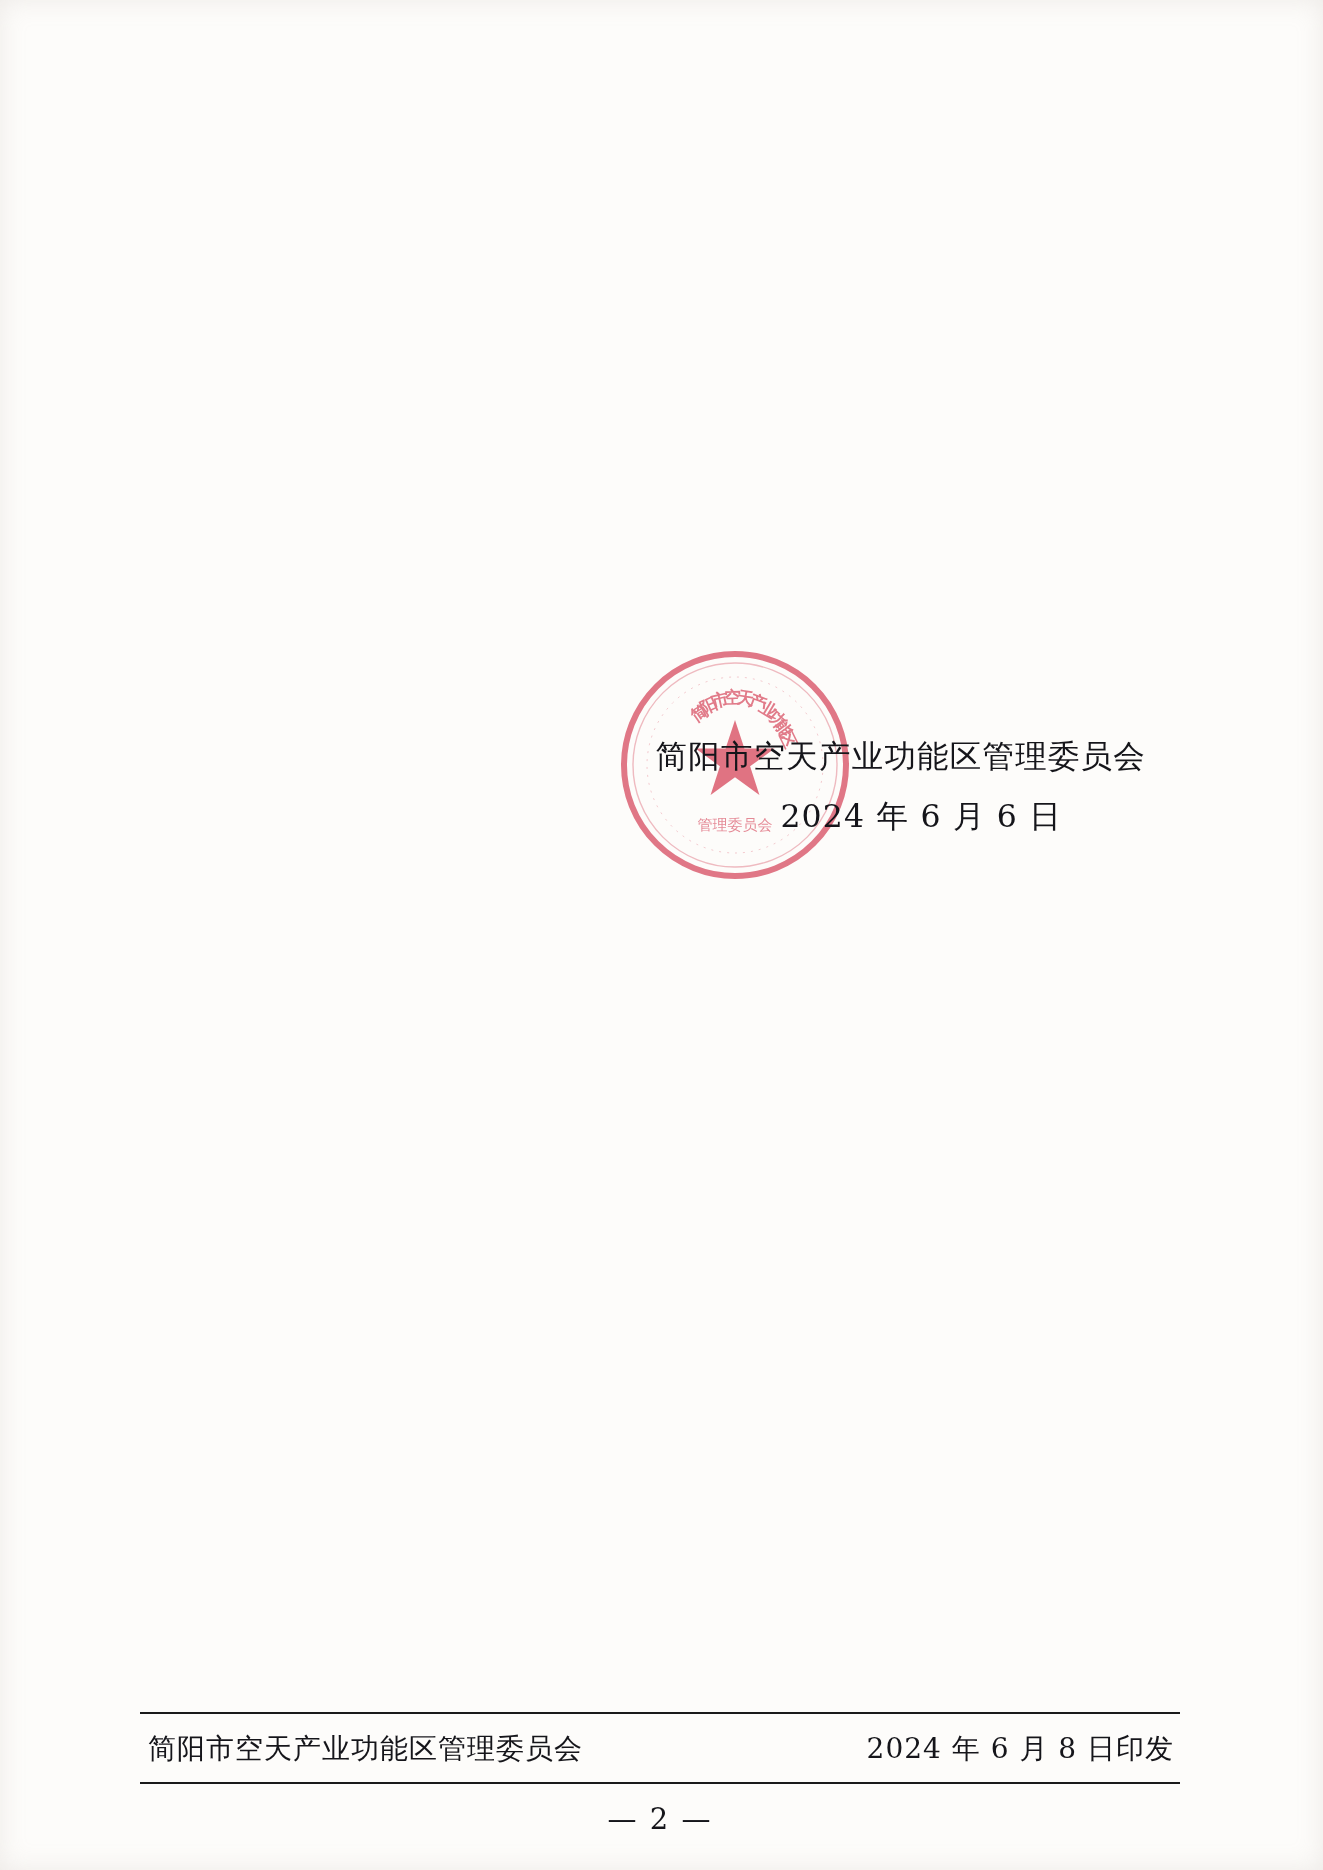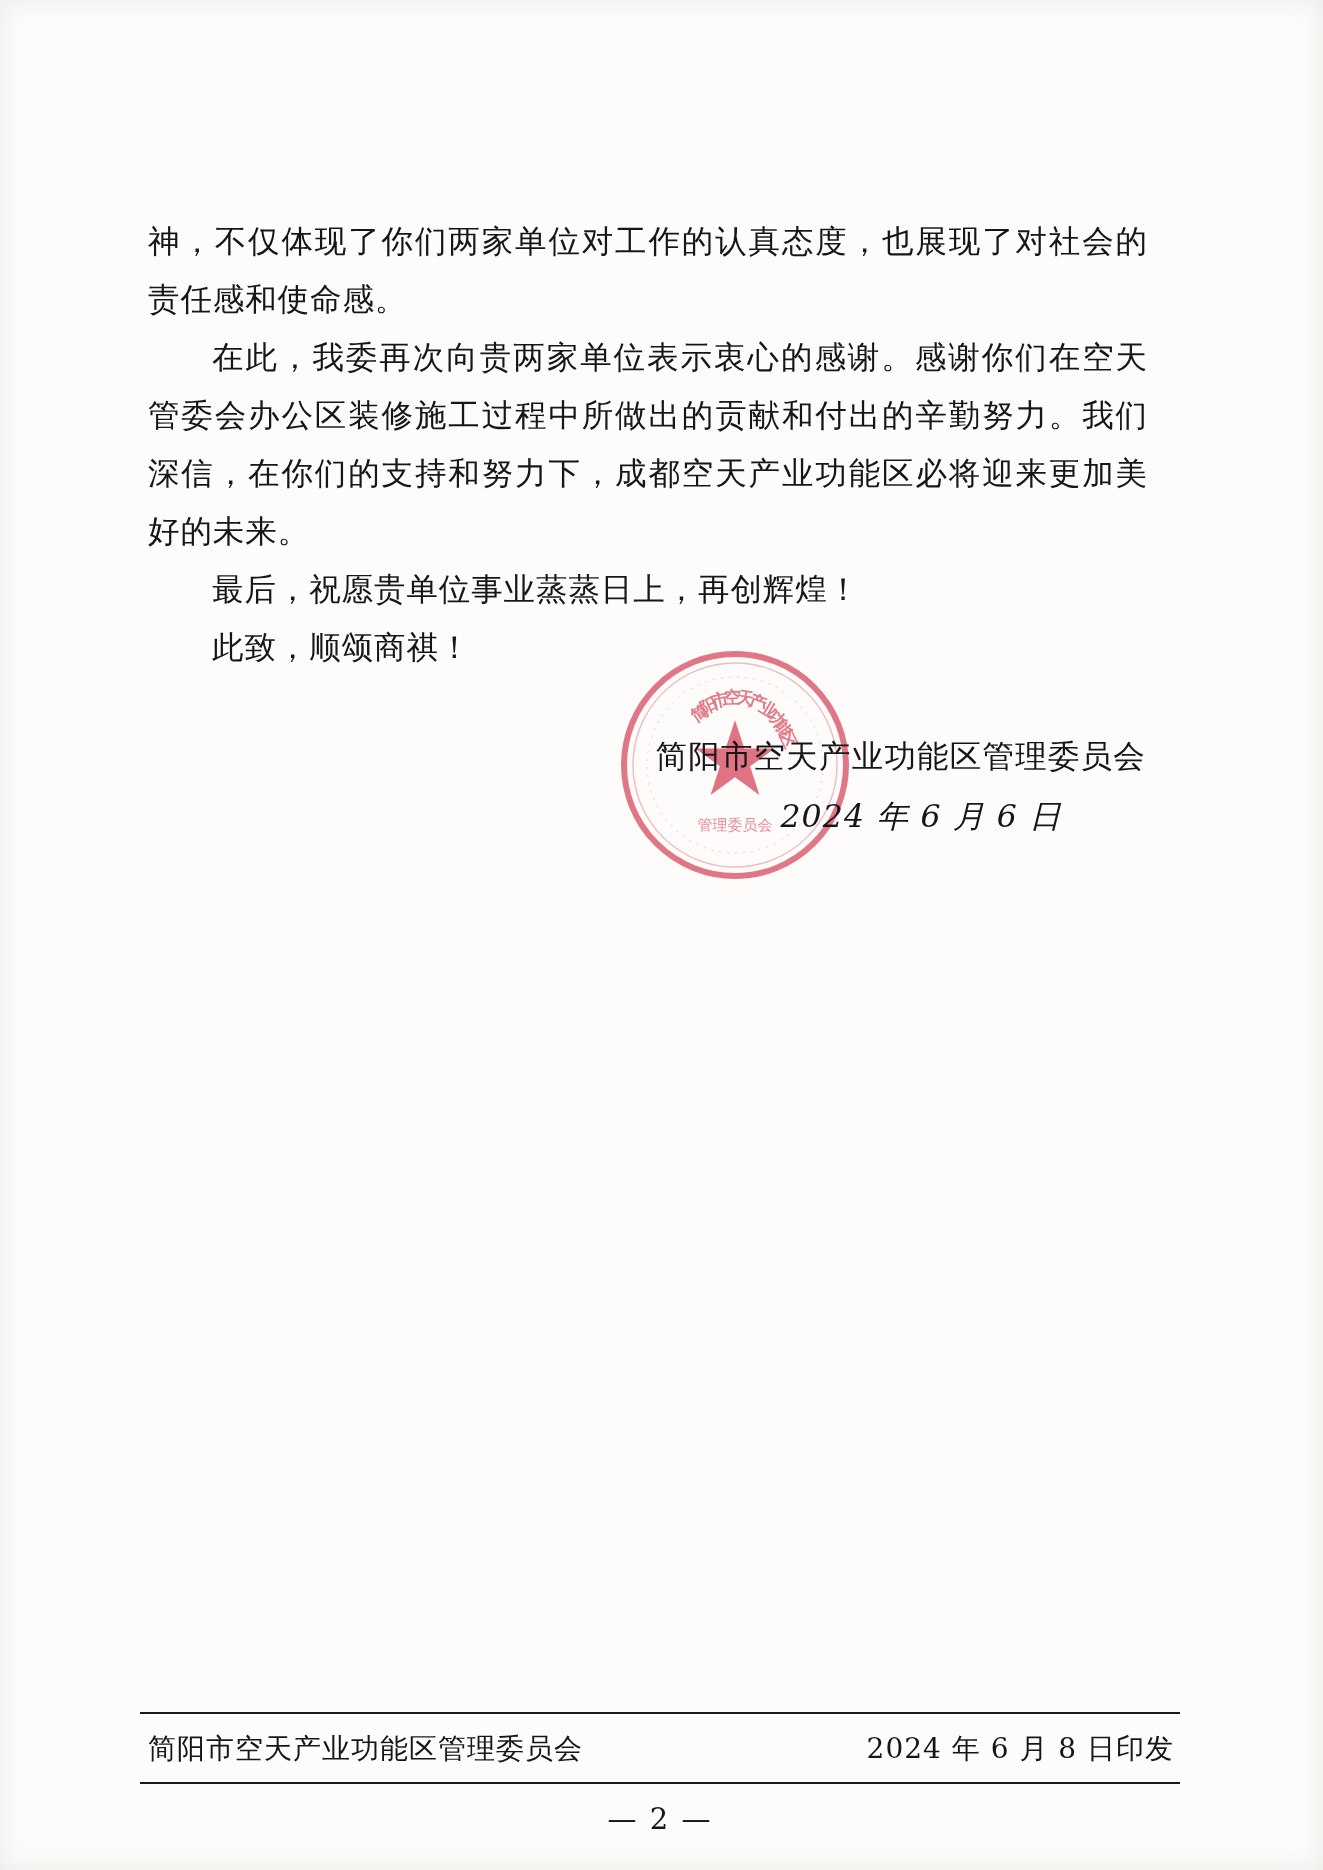--- a/index.html
+++ b/index.html
@@ -66,21 +66,20 @@
     font-size: 31.5px;
     line-height: 60px;
     letter-spacing: 1.2px;
     padding-right: 2px;
   }
   .sig-date {
     font-size: 31.5px;
     line-height: 60px;
     letter-spacing: 1.2px;
     padding-right: 86px;
-    font-style: italic;
   }
 
   
   #seal {
     position: absolute;
     left: 618px;
     top: 648px;
     width: 234px;
     height: 234px;
     pointer-events: none;
@@ -120,26 +119,20 @@
     letter-spacing: 2px;
     color: #15151a;
     padding-top: 18px;
   }
 </style>
 </head>
 <body>
 
 <div id="page">
 
-  <div class="content">
-    <p class="para">神，不仅体现了你们两家单位对工作的认真态度，也展现了对社会的责任感和使命感。</p>
-    <p class="para indent">在此，我委再次向贵两家单位表示衷心的感谢。感谢你们在空天管委会办公区装修施工过程中所做出的贡献和付出的辛勤努力。我们深信，在你们的支持和努力下，成都空天产业功能区必将迎来更加美好的未来。</p>
-    <p class="para indent">最后，祝愿贵单位事业蒸蒸日上，再创辉煌！</p>
-    <p class="para indent">此致，顺颂商祺！</p>
-  </div>
 
   <div id="seal">
     <svg width="234" height="234" viewBox="0 0 234 234" xmlns="http://www.w3.org/2000/svg">
       <g opacity="0.72" fill="none" stroke="#d6455a">
         <circle cx="117" cy="117" r="111" stroke-width="6"></circle>
         <circle cx="117" cy="117" r="102" stroke-width="1.4" opacity="0.5"></circle>
       </g>
       <g opacity="0.75" fill="#d6455a">
         <polygon points="117,72 126.4,100.6 156.5,100.6 132.1,118.3 141.4,147 117,129.3 92.6,147 101.9,118.3 77.5,100.6 107.6,100.6"></polygon>
       </g>

